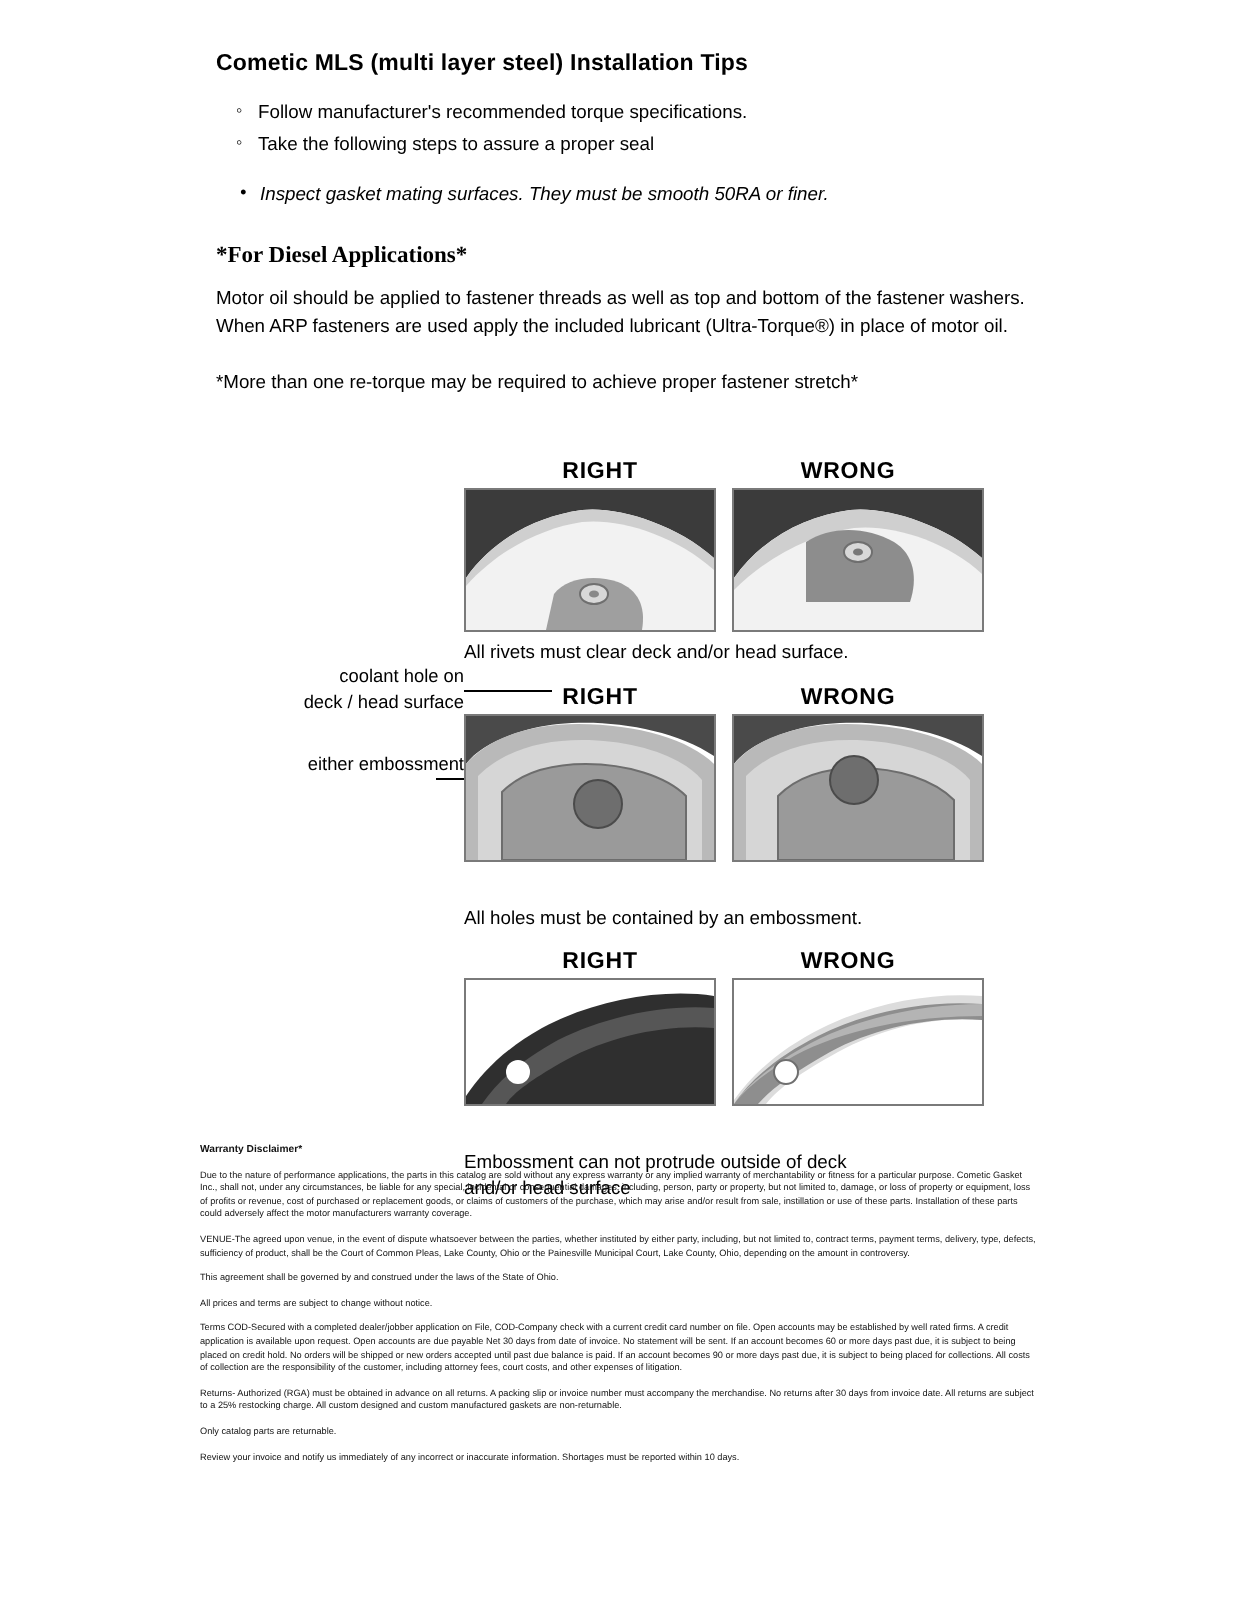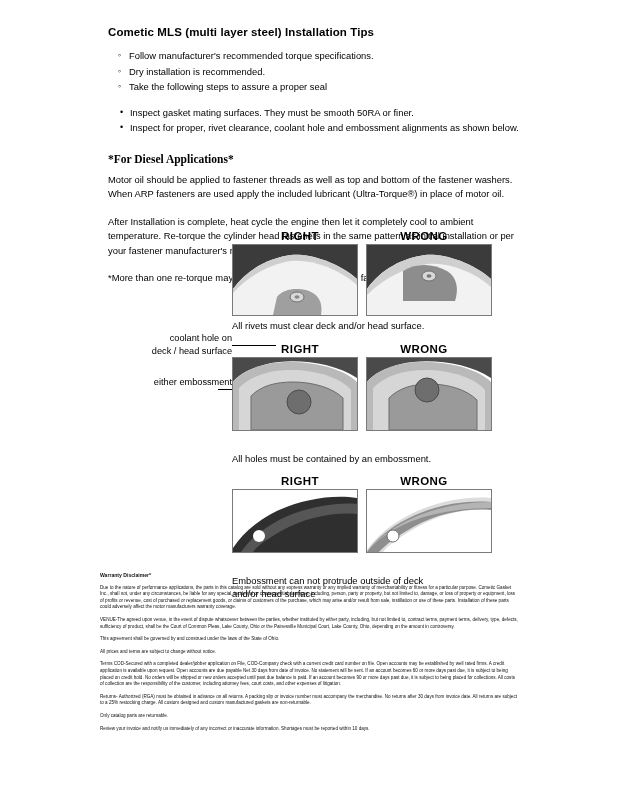--- a/index.html
+++ b/index.html
@@ -54,20 +54,21 @@
   ul.subbullets {
     list-style: none;
     margin: 0;
     padding: 0 0 0 12px;
   }
   ul.subbullets > li {
     font-size: 9.4px;
     line-height: 15.5px;
     position: relative;
     padding-left: 10px;
+    font-style: italic;
   }
   ul.subbullets > li:before {
     content: "\2022";
     position: absolute;
     left: 0;
     top: 0;
     font-size: 9px;
   }
   h2.subhead {
     font-size: 11.5px;
@@ -190,32 +191,29 @@
 <body>
 
 <div class="page">
 
   <div class="content">
 
     <h1 class="title">Cometic MLS (multi layer steel) Installation Tips</h1>
 
     <ul class="bullets">
       <li>Follow manufacturer's recommended torque specifications.</li>
-      <li>Dry installation is recommended.</li>
       <li>Take the following steps to assure a proper seal</li>
     </ul>
 
     <ul class="subbullets">
       <li>Inspect gasket mating surfaces.  They must be smooth 50RA or finer.</li>
-      <li>Inspect for proper, rivet clearance, coolant hole and embossment alignments as shown below.</li>
     </ul>
 
     <h2 class="subhead">*For Diesel Applications*</h2>
     <p class="para">Motor oil should be applied to fastener threads as well as top and bottom of the fastener washers. When ARP fasteners are used apply the included lubricant (Ultra-Torque®) in place of motor oil.</p>
-    <p class="para">After Installation is complete, heat cycle the engine then let it completely cool to ambient temperature. Re-torque the cylinder head fasteners in the same pattern as initial installation or per your fastener manufacturer's recommendations.</p>
     <p class="para last">*More than one re-torque may be required to achieve proper fastener stretch*</p>
   </div>
 
   <div class="callouts">
     <div class="callout-1">
       <div>coolant hole on</div>
       <div>deck / head surface</div>
     </div>
     <div class="callout-2">
       <div>either embossment</div>

